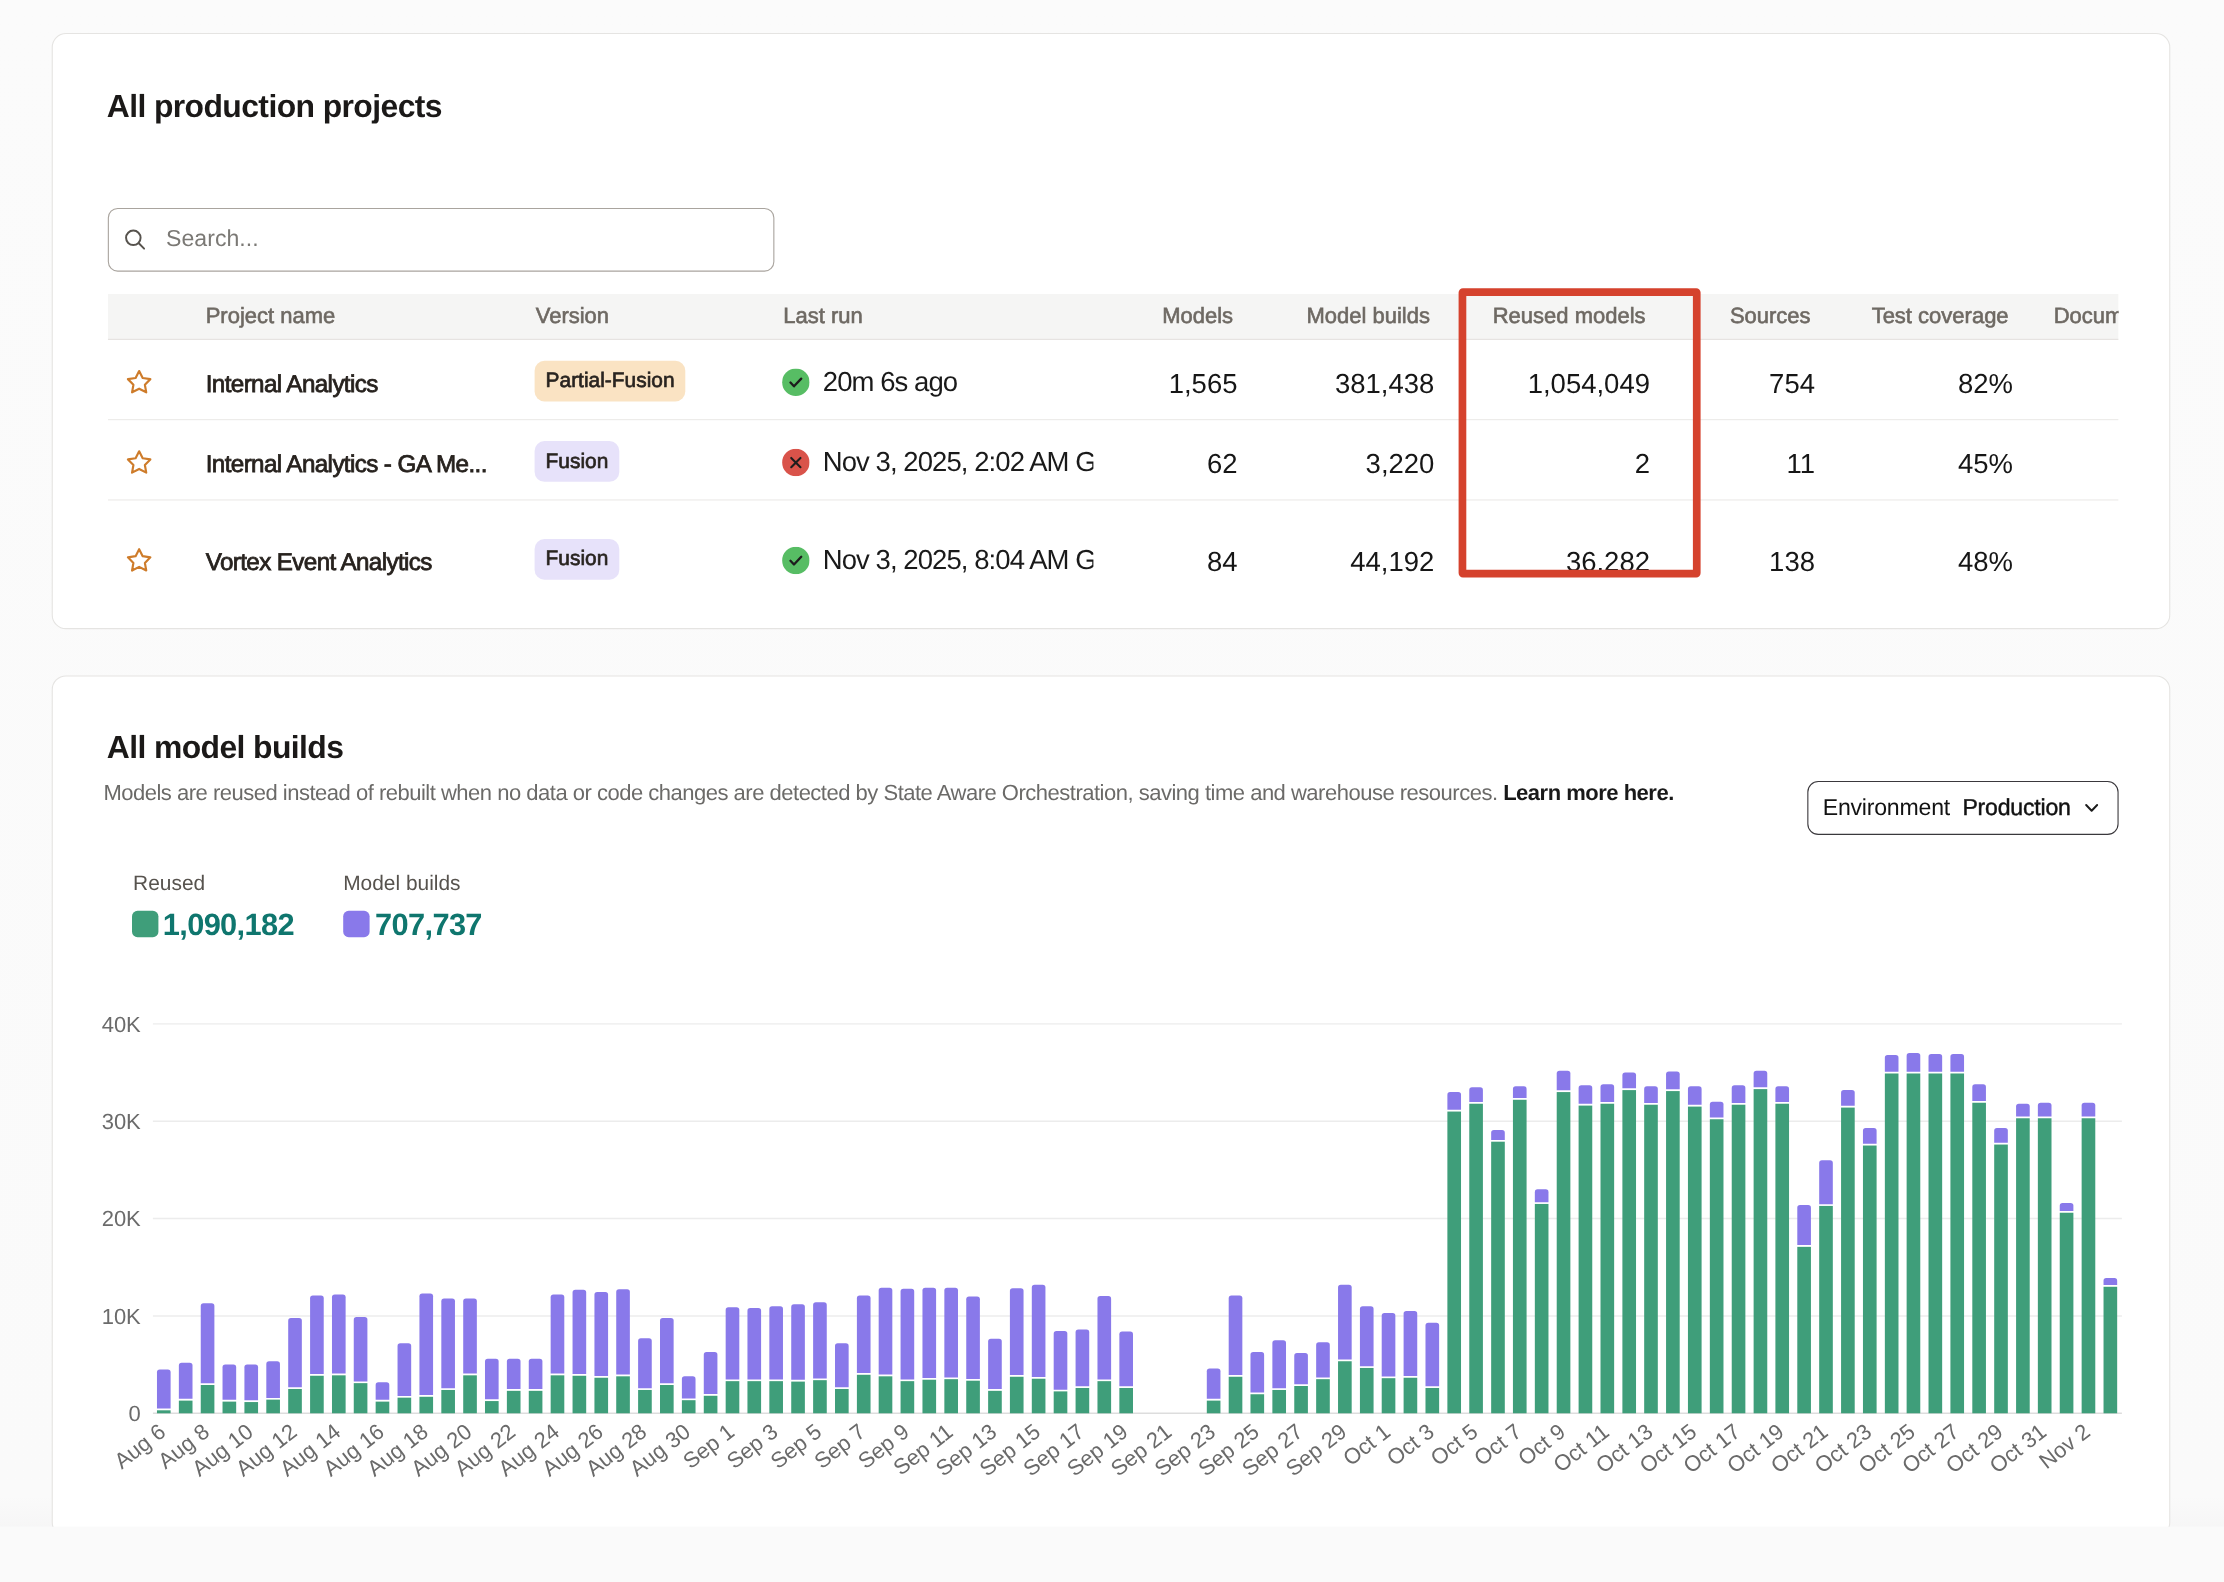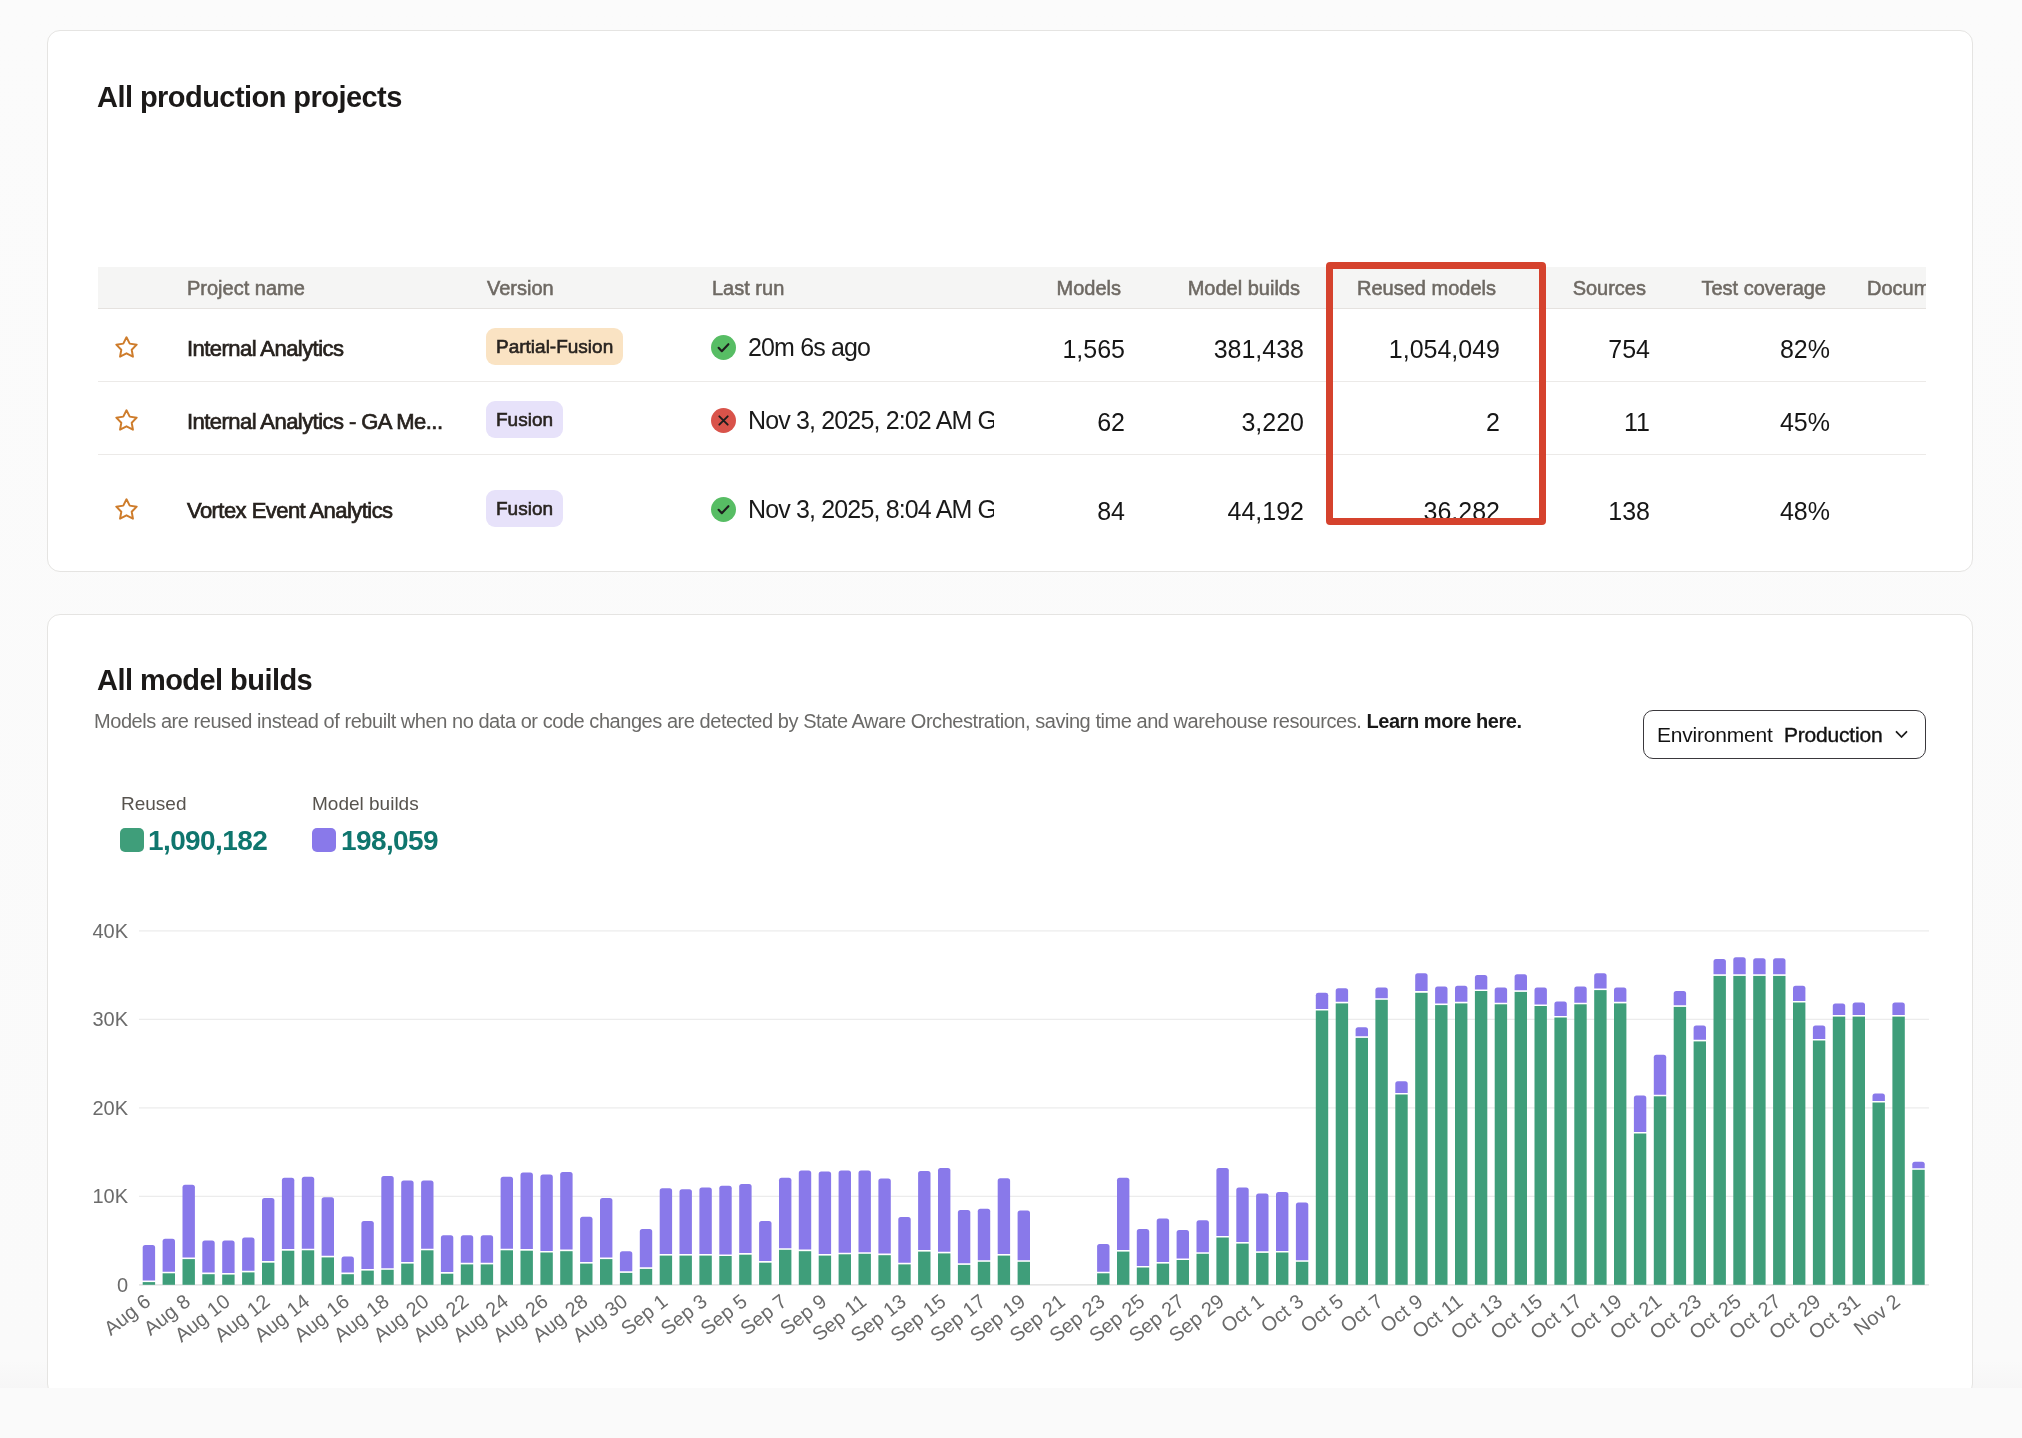--- a/index.html
+++ b/index.html
@@ -46,20 +46,27 @@
 .legsq { position:absolute; width:24px; height:24px; border-radius:5px; }
 .legnum { position:absolute; font-size:28px; font-weight:700; color:#0f766e; letter-spacing:-.6px; }
 #chart { position:absolute; left:0; top:0; }
 a { cursor:default; }
 </style></head>
 <body>
 <div id="page">
 
   <div class="card" id="card1">
     <div class="title" style="top:50px">All production projects</div>
+    <div id="search">
+        <svg width="22" height="22" viewBox="0 0 22 22" fill="none" stroke="#57534e" stroke-width="1.8" stroke-linecap="round">
+          <circle cx="9.2" cy="9.2" r="6.6"></circle>
+          <line x1="14.2" y1="14.2" x2="19" y2="19"></line>
+        </svg>
+        <span class="ph">Search...</span>
+      </div>
     <div id="twrap">
       <div id="thead">
         <div class="h" style="left:89px">Project name</div>
         <div class="h" style="left:389px">Version</div>
         <div class="h" style="left:614px">Last run</div>
         <div class="h num" style="right:805px">Models</div>
         <div class="h num" style="right:626px">Model builds</div>
         <div class="h num" style="right:430px">Reused models</div>
         <div class="h num" style="right:280px">Sources</div>
         <div class="h num" style="right:100px">Test coverage</div>
@@ -128,21 +135,21 @@
         <span class="p">Production</span>
         <svg width="13" height="9" viewBox="0 0 13 9" fill="none" stroke="#1c1c1c" stroke-width="1.8" stroke-linecap="round" stroke-linejoin="round">
           <path d="M1.5 1.8 L6.5 7 L11.5 1.8"></path>
         </svg>
       </div>
     <div class="leglab" style="left:73px; top:178px">Reused</div>
     <div class="legsq" style="left:72px; top:213px; background:#3f9e7a"></div>
     <div class="legnum" style="left:100px; top:210px">1,090,182</div>
     <div class="leglab" style="left:264px; top:178px">Model builds</div>
     <div class="legsq" style="left:264px; top:213px; background:#8979ea"></div>
-    <div class="legnum" style="left:293px; top:210px">198,059</div>
+    <div class="legnum" style="left:293px; top:210px">707,737</div>
   </div>
 
   <svg id="chart" width="2022" height="1438" viewBox="0 0 2022 1438" font-family="Liberation Sans,sans-serif">
 <line x1="139" y1="1196.3" x2="1929" y2="1196.3" stroke="#ececec" stroke-width="1.3"></line>
 <line x1="139" y1="1107.8" x2="1929" y2="1107.8" stroke="#ececec" stroke-width="1.3"></line>
 <line x1="139" y1="1019.3" x2="1929" y2="1019.3" stroke="#ececec" stroke-width="1.3"></line>
 <line x1="139" y1="930.8" x2="1929" y2="930.8" stroke="#ececec" stroke-width="1.3"></line>
 <line x1="139" y1="1284.8" x2="1929" y2="1284.8" stroke="#dddddd" stroke-width="1.3"></line>
 <text x="128" y="1291.8" text-anchor="end" font-size="20" fill="#6b6b6b">0</text>
 <text x="128" y="1203.3" text-anchor="end" font-size="20" fill="#6b6b6b">10K</text>

